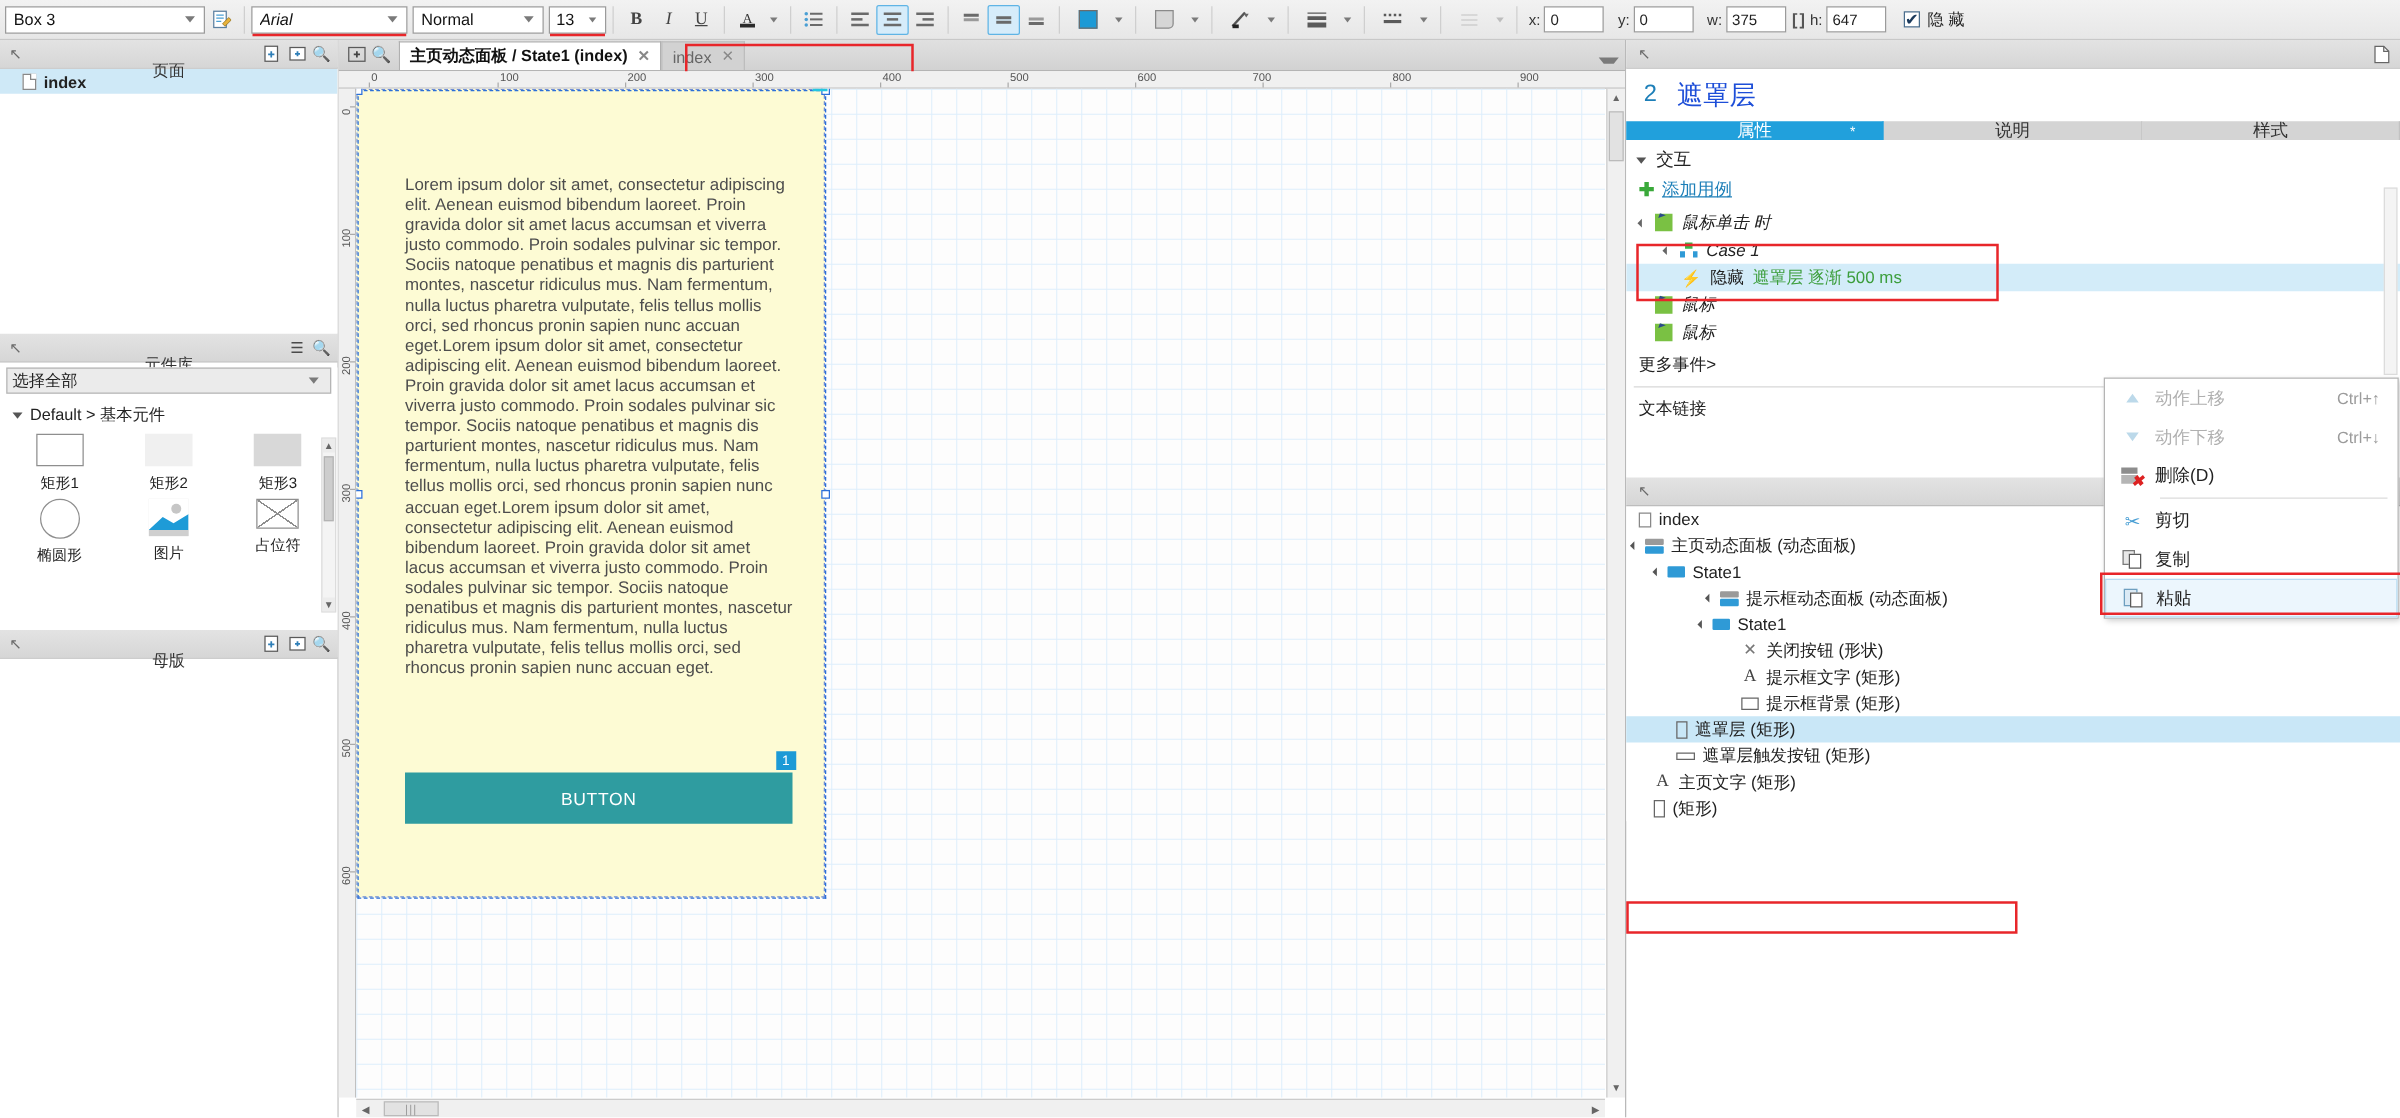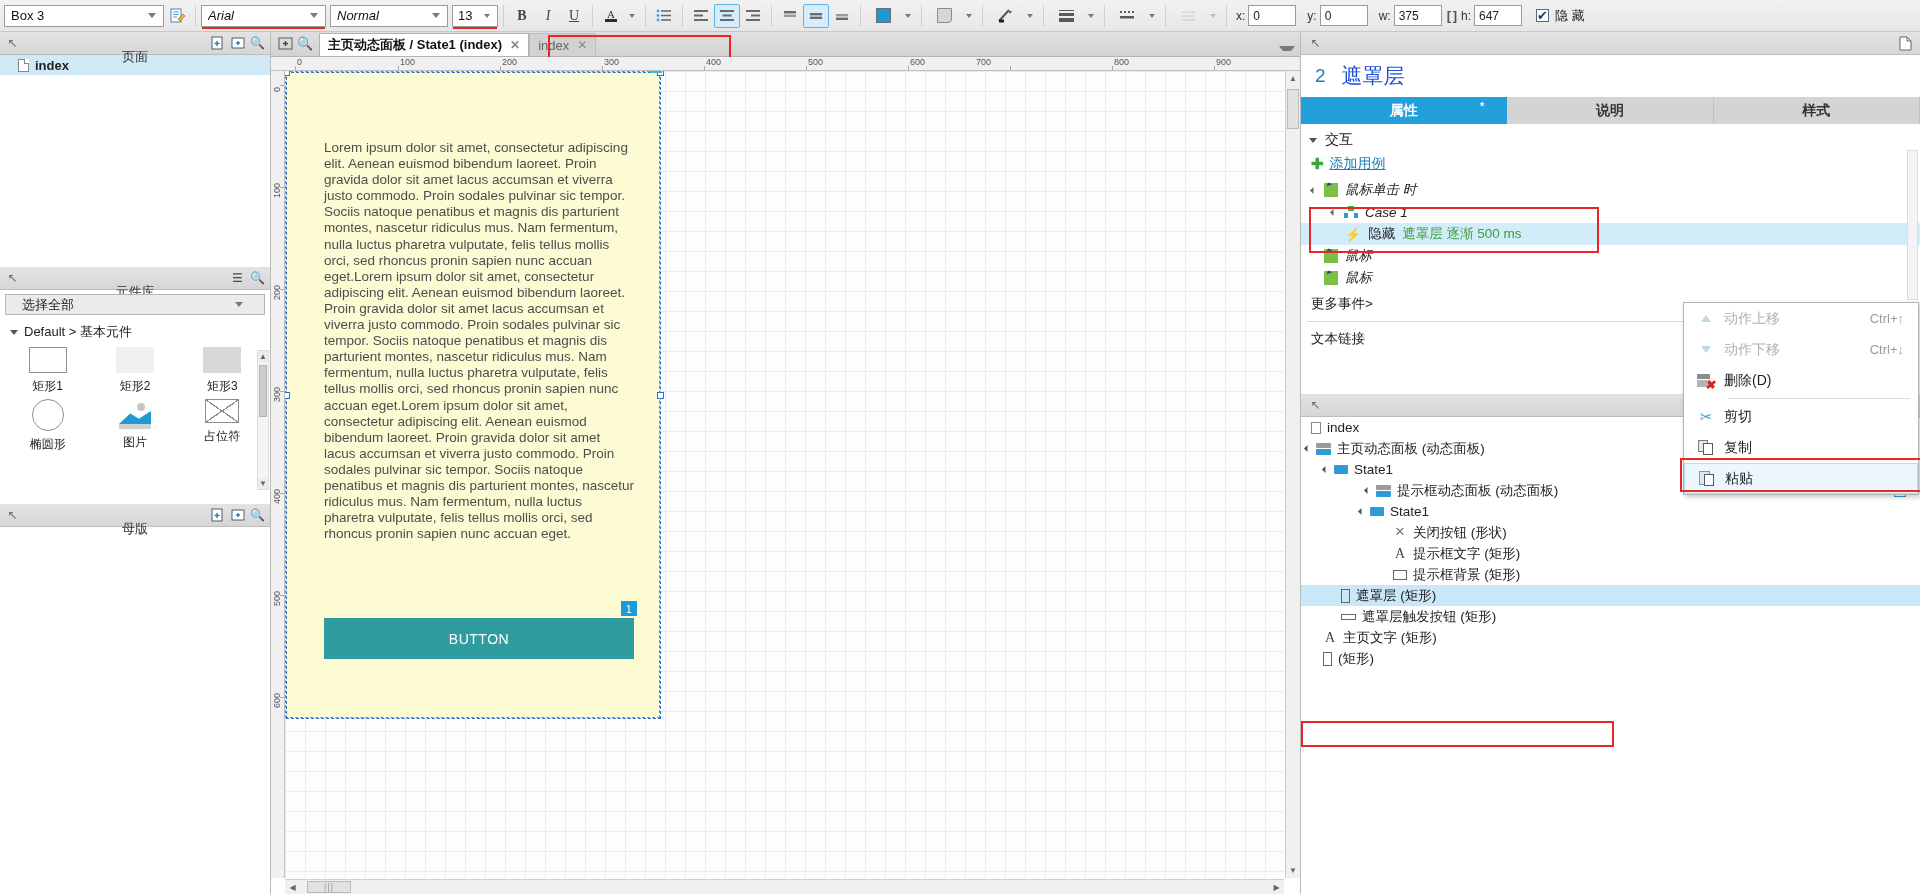--- a/index.html
+++ b/index.html
@@ -28,21 +28,21 @@
     font-size: 13px; color: #111; position: relative;
   }
   .combo .cval { flex: 1; white-space: nowrap; overflow: hidden; }
   .caret { width: 0; height: 0; border-left: 4px solid transparent;
            border-right: 4px solid transparent; border-top: 5px solid #7a7a7a;
            margin: 0 5px; flex: none; }
   .caret.sm { border-left-width:3.5px; border-right-width:3.5px; border-top-width:4.5px; }
   .caret.dim { border-top-color: #bdbdbd; }
   .combo-name { width: 160px; }
   .combo-font { width: 125px; font-style: italic; }
-  .combo-style { width: 118px; font-style: italic; }
+  .combo-style { width: 105px; }
   .combo-size { width: 46px; padding-left:5px;}
   .redline { position: absolute; left: 0; right: 0; bottom: -3px; height: 2px; background: #e8262a; }
 
   .tbtn {
     width: 26px; height: 24px; display: flex; align-items: center; justify-content: center;
     border: 1px solid transparent; border-radius: 2px; cursor: default;
     font-size: 14px; color: #444;
   }
   .tbtn.wide { width: 34px; }
   .tbtn.on { background: #d6ecfa; border-color: #5fb4e5; }
@@ -84,21 +84,21 @@
 
   .pages-body { height: 212px; background: #fff; overflow: hidden; }
   .page-item { height: 20px; display: flex; align-items: center; gap: 6px; padding-left: 18px;
                background: #cfe9f7; font-size: 13px; font-weight: bold; color: #222; }
   .doc-ico { width: 11px; height: 13px; border: 1px solid #888; background: #fff; position: relative; }
   .doc-ico:after { content:''; position:absolute; right:-1px; top:-1px; width:4px;height:4px;
                    background:#fff; border-left:1px solid #888; border-bottom:1px solid #888;}
 
   .lib-body { background: #fff; height: 210px; position: relative; }
   .lib-select { margin: 4px 5px 0 5px; height: 21px; border: 1px solid #b5b5b5; background: #ebebeb;
-                display: flex; align-items: center; padding: 0 16px; font-size: 13px; }
+                display: flex; align-items: center; padding: 0 4px; font-size: 13px; }
   .lib-select .cval { flex: 1; }
   .lib-group { display: flex; align-items: center; gap: 6px; padding: 8px 0 2px 10px; font-size: 13px; }
   .chev { width: 0;height: 0;border-left: 4px solid transparent;border-right: 4px solid transparent;
           border-top: 5px solid #555; }
   .lib-grid { display: grid; grid-template-columns: repeat(3, 1fr); row-gap: 4px; padding: 4px 4px 0 4px; }
   .lib-cell { display: flex; flex-direction: column; align-items: center; gap: 5px; font-size: 12px; }
   .sh-rect1 { width: 38px; height: 26px; border: 1px solid #8e8e8e; background: #fff; }
   .sh-rect2 { width: 38px; height: 26px; background: #f0f0f0; }
   .sh-rect3 { width: 38px; height: 26px; background: #d8d8d8; }
   .sh-ell { width: 32px; height: 32px; border: 1px solid #8e8e8e; border-radius: 50%; background: #fff; }
@@ -181,21 +181,21 @@
 
   
   .rightcol { position: absolute; right: 0; top: 32px; width: 620px; bottom: 0;
               background: #fff; border-left: 1px solid #b9b9b9; }
   .insp-head { height: 23px; background: linear-gradient(#e3e3e3,#d6d6d6); border-bottom: 1px solid #bdbdbd;
                display: flex; align-items: center; padding: 0 6px; position: relative; font-size: 13px; }
   .insp-title { position: absolute; left: 0; right: 0; text-align: center; color: #333; }
   .insp-name { height: 42px; display: flex; align-items: center; gap: 16px; padding: 0 14px; background: #fff; }
   .insp-num { color: #1d7fb8; font-size: 19px; }
   .insp-label { font-size: 21px; color: #1d4ed8; }
-  .tabs3 { display: flex; height: 27px; font-weight: bold; }
+  .tabs3 { display: flex; height: 15px; }
   .tab3 { flex: 1; display: flex; align-items: center; justify-content: center; font-size: 14px;
           background: #d4d4d4; color: #333; border-right: 1px solid #c2c2c2; position: relative; }
   .tab3.active { background: #21a0dc; color: #fff; border-right-color: #21a0dc; }
   .tab3 .star { position: absolute; right: 22px; top: 3px; font-size: 11px; }
 
   .interact { position: relative; height: 270px; background: #fff; overflow: hidden; }
   .sec-row { display: flex; align-items: center; gap: 8px; padding: 7px 0 2px 8px; font-size: 14px; }
   .sec-row .chev { border-top-color:#555; }
   .addcase { display: flex; align-items: center; gap: 6px; padding: 4px 0 6px 10px; font-size: 14px; }
   .plus { color: #3aa93a; font-weight: bold; font-size: 15px; }
@@ -595,21 +595,21 @@
         <span class="rtick" style="left:231px">200</span>
       <span class="rmark" style="left:331px"></span>
         <span class="rtick" style="left:333px">300</span>
       <span class="rmark" style="left:433px"></span>
         <span class="rtick" style="left:435px">400</span>
       <span class="rmark" style="left:535px"></span>
         <span class="rtick" style="left:537px">500</span>
       <span class="rmark" style="left:637px"></span>
         <span class="rtick" style="left:639px">600</span>
       <span class="rmark" style="left:739px"></span>
-        <span class="rtick" style="left:705px">700</span>
+        <span class="rtick" style="left:731px">700</span>
       <span class="rmark" style="left:841px"></span>
         <span class="rtick" style="left:843px">800</span>
       <span class="rmark" style="left:943px"></span>
         <span class="rtick" style="left:945px">900</span>
     </div>
 
     <div class="rulerleft">
       <span class="rmark" style="top:14px"></span>
         <span class="vlabel" style="top:16px">0</span>
       <span class="rmark" style="top:116px"></span>

